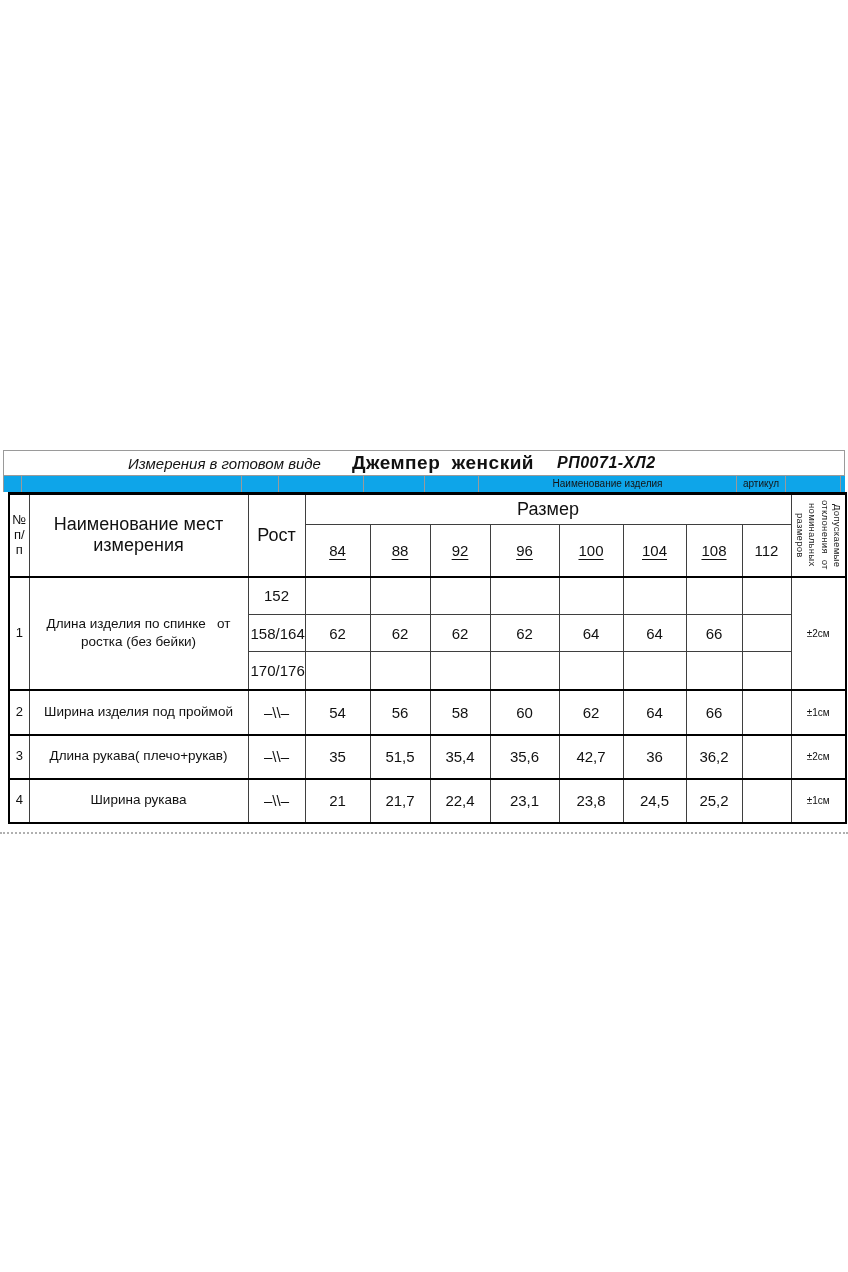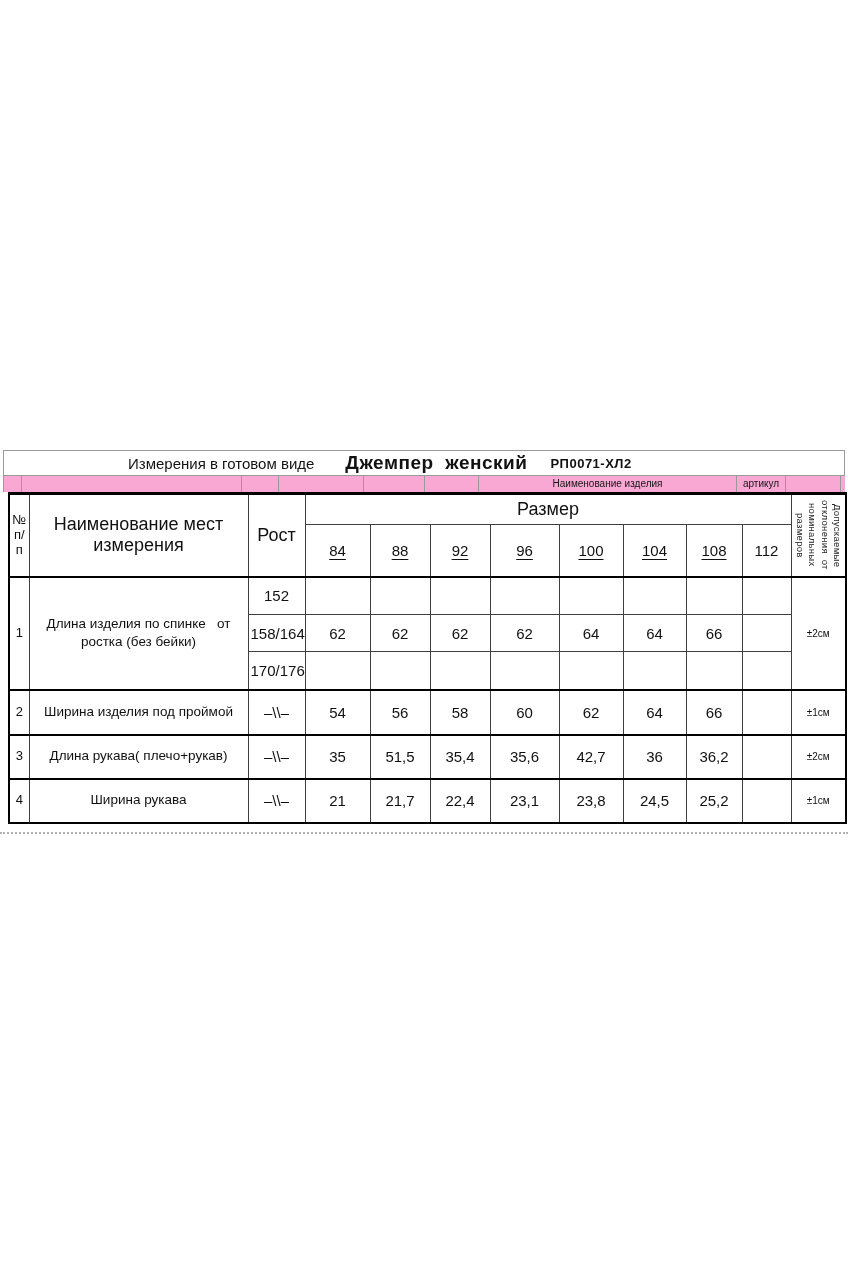--- a/index.html
+++ b/index.html
@@ -26,31 +26,31 @@
   .title-row {
     height: 25px;
     border-top: 1px solid #9a9a9a;
     border-left: 1px solid #9a9a9a;
     border-right: 1px solid #9a9a9a;
     display: flex;
     align-items: center;
     background: #fff;
     white-space: nowrap;
   }
-  .title-measure { margin-left: 124px; font-size: 15px; color: #141414; }
+  .title-measure { margin-left: 124px; font-size: 15px; color: #141414; font-style: italic; }
   .title-product { margin-left: 31px; font-size: 19px; font-weight: bold; letter-spacing: .5px; }
-  .title-article { margin-left: 23px; font-size: 13px; font-weight: bold; letter-spacing: .5px; }
+  .title-article { margin-left: 23px; font-size: 16px; font-weight: bold; letter-spacing: .5px; font-style: italic; }
 
   
   .thin-row {
     height: 17px;
     display: flex;
     border-top: 1px solid #9a9a9a;
     border-left: 1px solid #9a9a9a;
-    background: #f9a8d4;
+    background: #0ea5e9;
   }
   .thin-cell {
     border-right: 1px solid #9a9a9a;
     font-size: 10px;
     line-height: 15px;
     text-align: center;
     overflow: hidden;
     white-space: nowrap;
     color: #141414;
   }

